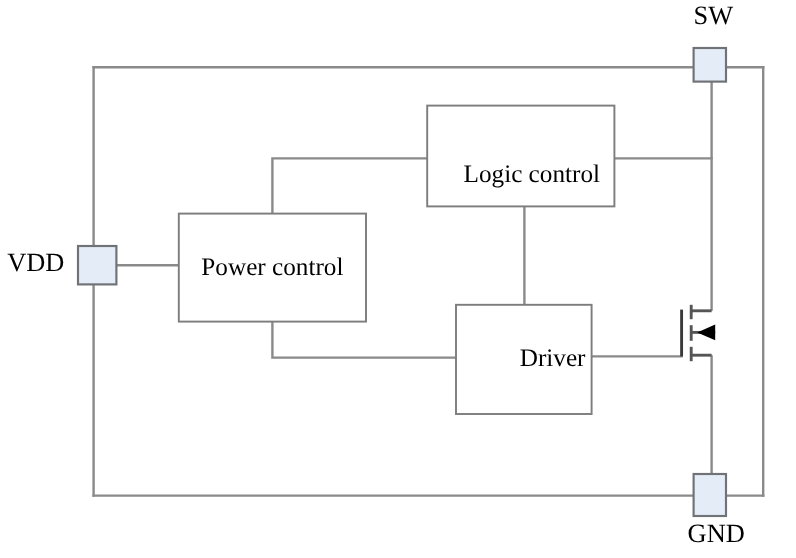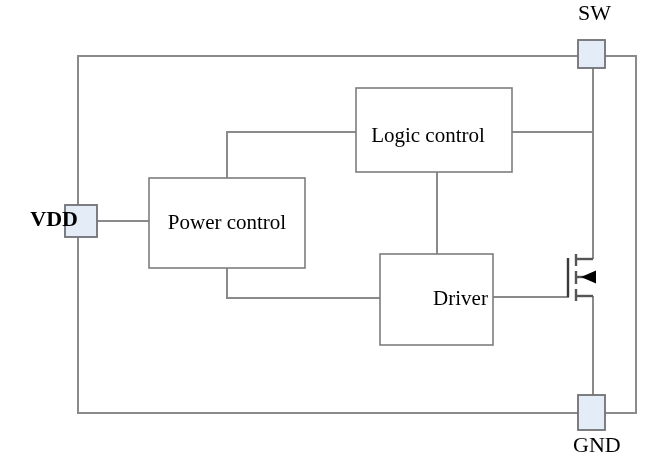--- a/index.html
+++ b/index.html
@@ -67,26 +67,26 @@
     line-height: 1;
   }
   .pin-label {
     position: absolute;
     font-family: "Liberation Serif", "DejaVu Serif", serif;
     font-size: 22px;
     color: #000000;
     white-space: nowrap;
     line-height: 1;
   }
-  .lbl-logic  { left: 356px; top: 125px; width: 144px; }
+  .lbl-logic  { left: 356px; top: 135px; width: 144px; text-align: right; }
   .lbl-power  { left: 149px; top: 212px; width: 156px; text-align: center; }
   .lbl-driver { left: 380px; top: 288px; width: 113px; margin-left: 24px; }
   .lbl-sw     { left: 578px; top: 2px;   width: 28px; text-align: right; }
   .lbl-gnd    { left: 573px; top: 434px; width: 38px; text-align: right; }
-  .lbl-vdd    { left: 24px;   top: 208px; width: 54px; text-align: right; font-weight: bold; }
+  .lbl-vdd    { left: 6px;   top: 208px; width: 54px; text-align: left; }
 </style>
 </head>
 <body>
 
 <div id="diagram-root">
 
   <svg id="diagram-svg" viewBox="0 0 663 465">
 
     <path class="wire" d="M 78 56 L 578 56"></path>
 

